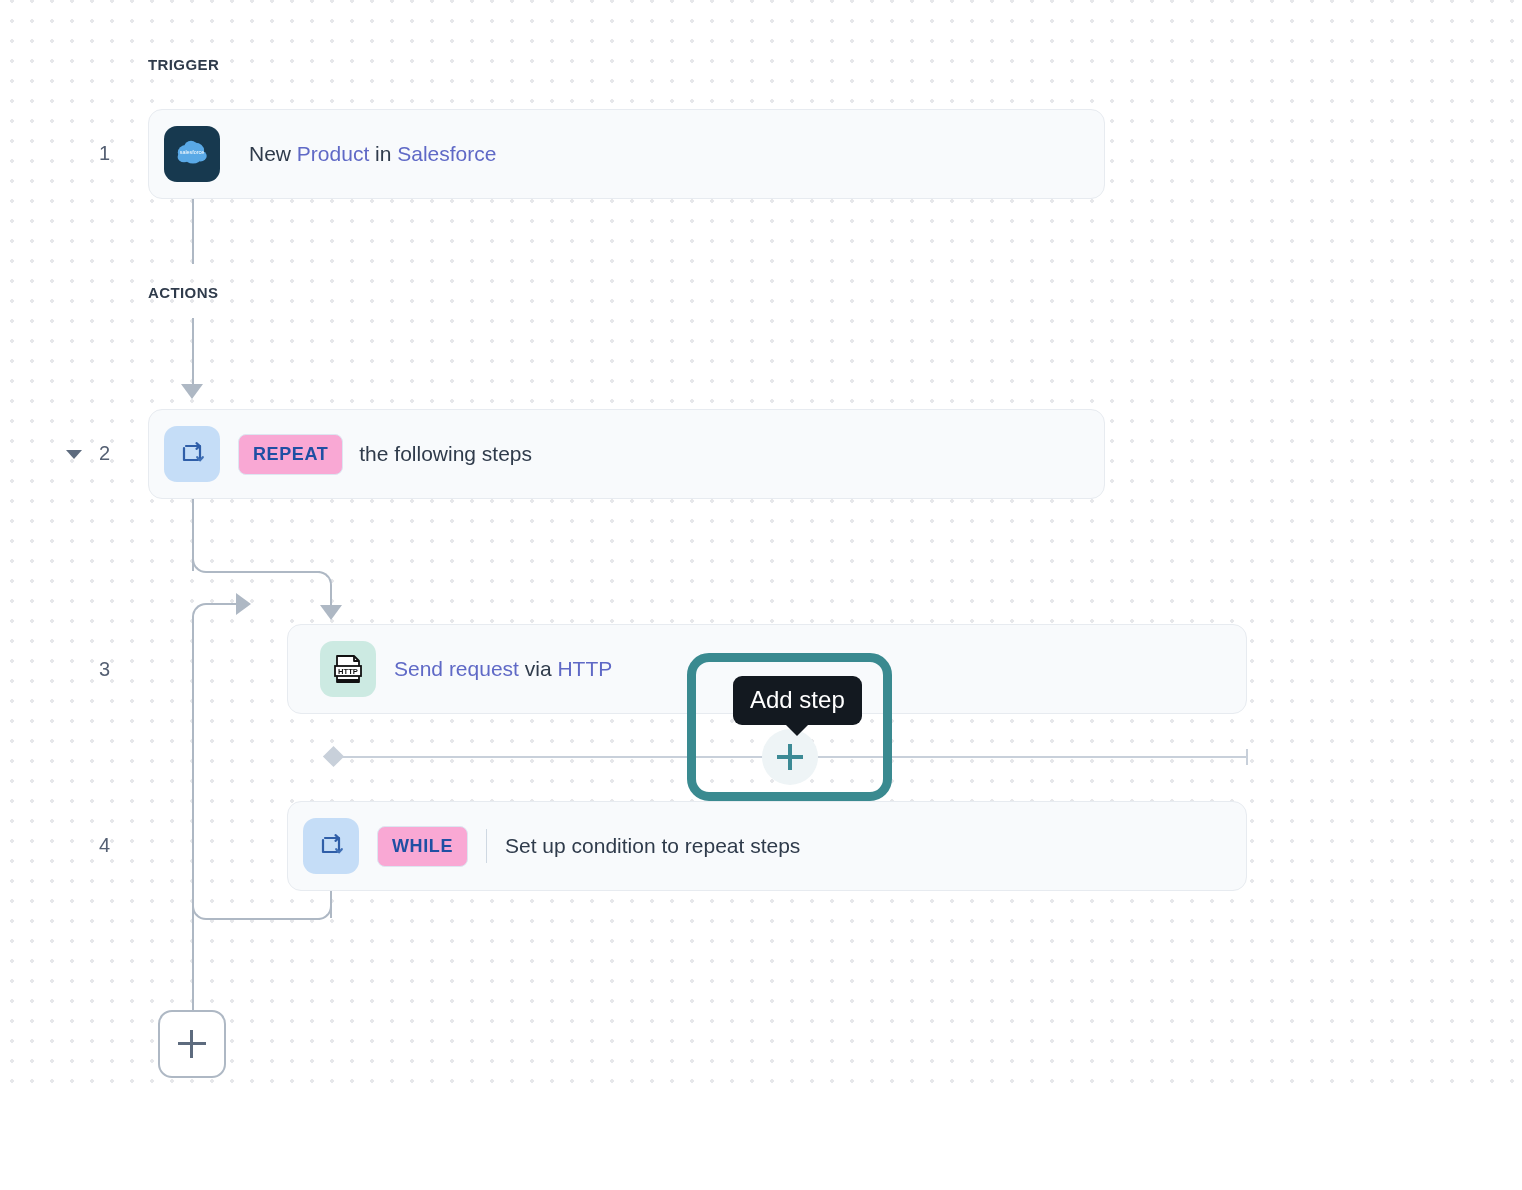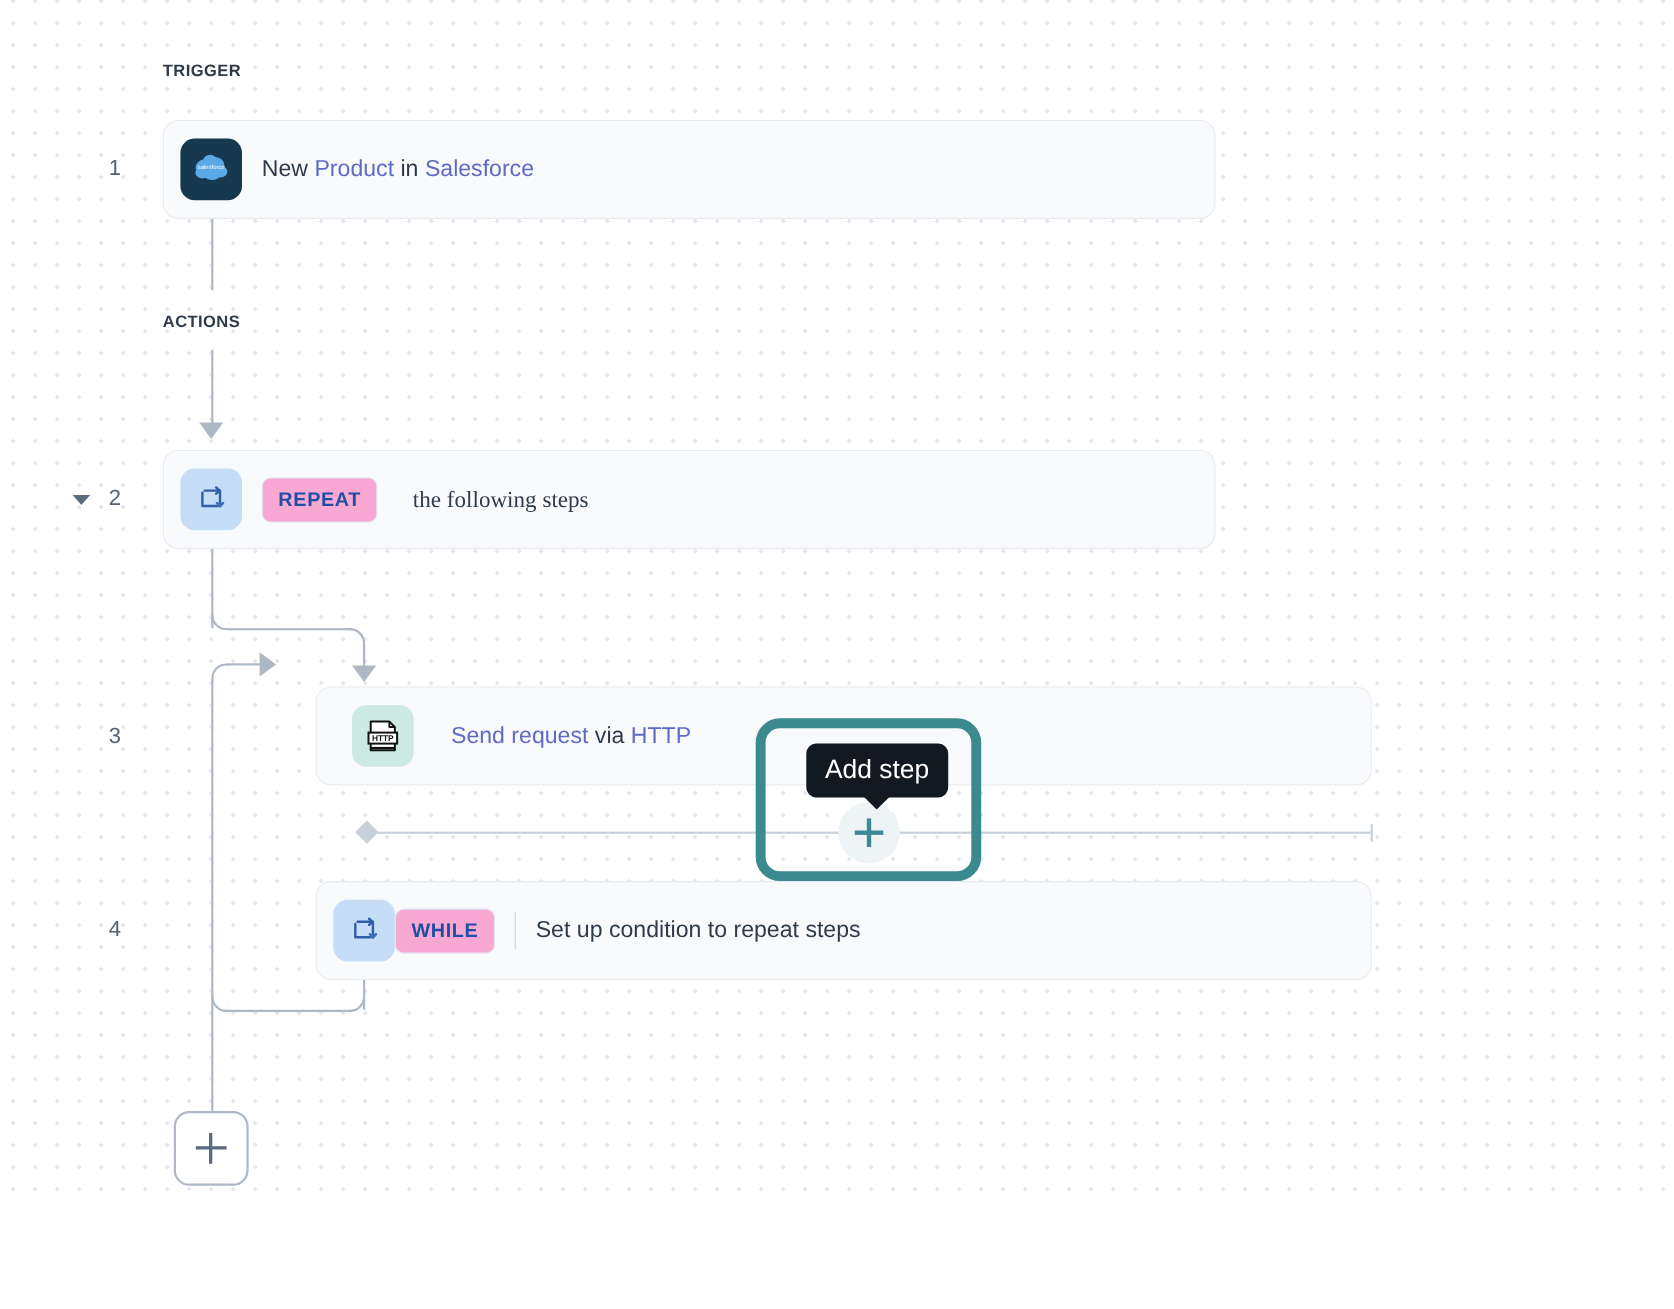--- a/index.html
+++ b/index.html
@@ -258,21 +258,21 @@
           <ellipse cx="14" cy="18.5" rx="8.2" ry="7.4"></ellipse>
           <ellipse cx="23.5" cy="16.5" rx="8.6" ry="7.8"></ellipse>
           <ellipse cx="19" cy="12.5" rx="6.6" ry="5.8"></ellipse>
           <ellipse cx="28.5" cy="22" rx="6.2" ry="5.4"></ellipse>
           <ellipse cx="12" cy="23" rx="6.4" ry="5.2"></ellipse>
           <ellipse cx="21" cy="24" rx="8" ry="5.6"></ellipse>
         </g>
         <text x="20" y="19.6" font-family="'Liberation Sans', sans-serif" font-size="5.4" fill="#ffffff" text-anchor="middle">salesforce</text>
       </svg>
     </div>
-    <div class="card-text" style="margin-left:18px;"><span>New </span><span class="accent">Product</span><span> in </span><span class="accent">Salesforce</span></div>
+    <div class="card-text" style="margin-left:29px;"><span>New </span><span class="accent">Product</span><span> in </span><span class="accent">Salesforce</span></div>
   </div>
 
   <div class="conn conn-v" style="left:192px; top:199px; height:65px;"></div>
 
   <div class="section-label" style="left:148px; top:284px;">ACTIONS</div>
 
   <div class="conn conn-v" style="left:192px; top:318px; height:68px;"></div>
   <div class="arrow-down" style="left:181px; top:384px;"></div>
 
   <div class="collapse-caret" style="left:66px; top:450px;"></div>
@@ -281,21 +281,21 @@
   <div class="card" style="left:148px; top:409px; width:957px; height:90px; padding-left:15px;">
     <div class="icon-box loop">
       <svg width="34" height="34" viewBox="0 0 34 34" fill="none" stroke="#2f5ea8" stroke-width="2.2" stroke-linecap="round" stroke-linejoin="round">
         <path d="M11 9 H25 V23"></path>
         <path d="M9 11 V23 H23"></path>
         <path d="M21.5 6.2 L24.8 9 L21.5 11.8"></path>
         <path d="M22.2 20.2 L25 23.4 L27.8 20.2" stroke="#3f6fb5"></path>
       </svg>
     </div>
     <div class="badge" style="margin-left:18px;">REPEAT</div>
-    <div class="card-text" style="margin-left:32px;font-family:Liberation Serif, serif;">the following steps</div>
+    <div class="card-text" style="margin-left:16px;">the following steps</div>
   </div>
 
   <div class="conn conn-v" style="left:192px; top:499px; height:72px;"></div>
   <div class="corner bl" style="left:192px; top:557px; width:16px; height:16px;"></div>
   <div class="conn conn-h" style="left:206px; top:571px; width:114px;"></div>
   <div class="corner tr" style="left:316px; top:571px; width:16px; height:16px;"></div>
   <div class="conn conn-v" style="left:330px; top:585px; height:28px;"></div>
   <div class="arrow-down" style="left:320px; top:605px;"></div>
 
   <div class="conn conn-v" style="left:192px; top:617px; height:315px;"></div>
@@ -313,21 +313,21 @@
   <div class="card" style="left:287px; top:624px; width:960px; height:90px; padding-left:32px;">
     <div class="icon-box http">
       <svg width="36" height="36" viewBox="0 0 36 36">
         <path d="M7 5 H24 L29 10 V31 H7 Z" fill="#ffffff" stroke="#111111" stroke-width="1.8" stroke-linejoin="round"></path>
         <path d="M24 5 V10 H29" fill="none" stroke="#111111" stroke-width="1.8" stroke-linejoin="round"></path>
         <rect x="5" y="15" width="26" height="10" fill="#ffffff" stroke="#111111" stroke-width="1.8"></rect>
         <text x="18" y="23" font-family="'Liberation Sans', sans-serif" font-size="7.6" font-weight="bold" fill="#111111" text-anchor="middle">HTTP</text>
         <rect x="7" y="28" width="22" height="2" fill="#111111"></rect>
       </svg>
     </div>
-    <div class="card-text" style="margin-left:34px;"><span class="accent">Send request</span><span> via </span><span class="accent">HTTP</span></div>
+    <div class="card-text" style="margin-left:18px;"><span class="accent">Send request</span><span> via </span><span class="accent">HTTP</span></div>
   </div>
 
   <div class="rail" style="left:336px; top:756px; width:910px;"></div>
   <div class="rail-diamond" style="left:326px; top:749px;"></div>
   <div class="rail-cap" style="left:1246px; top:749px;"></div>
 
   <div class="add-circle" style="left:762px; top:729px;">
     <div class="plus-teal"></div>
   </div>
 
@@ -339,21 +339,21 @@
 
   <div class="card" style="left:287px; top:801px; width:960px; height:90px; padding-left:15px;">
     <div class="icon-box loop">
       <svg width="34" height="34" viewBox="0 0 34 34" fill="none" stroke="#2f5ea8" stroke-width="2.2" stroke-linecap="round" stroke-linejoin="round">
         <path d="M11 9 H25 V23"></path>
         <path d="M9 11 V23 H23"></path>
         <path d="M21.5 6.2 L24.8 9 L21.5 11.8"></path>
         <path d="M22.2 20.2 L25 23.4 L27.8 20.2" stroke="#3f6fb5"></path>
       </svg>
     </div>
-    <div class="badge" style="">WHILE</div>
+    <div class="badge" style="margin-left:18px;">WHILE</div>
     <div class="divider-v" style="margin-left:18px;"></div>
     <div class="card-text" style="margin-left:18px;">Set up condition to repeat steps</div>
   </div>
 
   <div class="conn conn-v" style="left:192px; top:932px; height:78px;"></div>
   <div class="add-square" style="left:158px; top:1010px;">
     <div class="plus-grey"></div>
   </div>
 
 </div>

